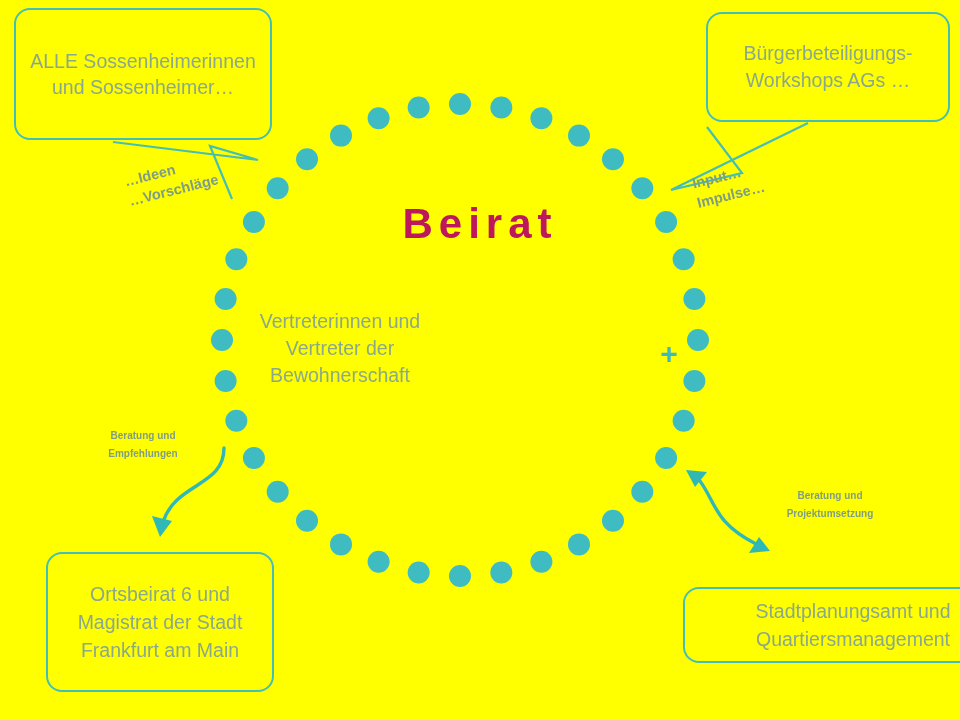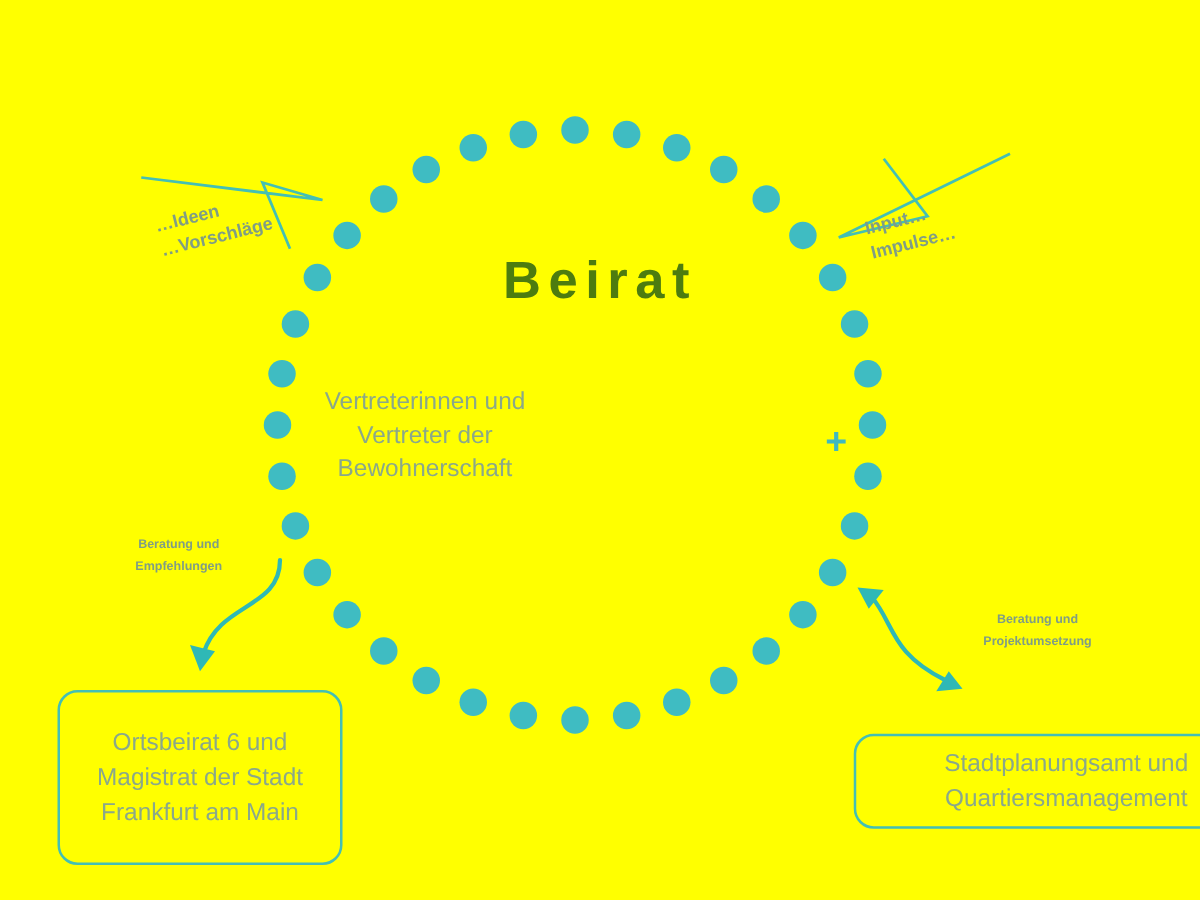--- a/index.html
+++ b/index.html
@@ -31,21 +31,21 @@
 
   
   .center-title {
     position: absolute;
     left: 0;
     top: 200px;
     width: 960px;
     text-align: center;
     font-size: 42px;
     font-weight: bold;
-    color: #4d7c0f;
+    color: #be185d;
     letter-spacing: 6px;
   }
   .cols {
     position: absolute;
     left: 250px;
     top: 308px;
     width: 440px;
     display: flex;
     align-items: flex-start;
     justify-content: space-between;
@@ -213,21 +213,27 @@
   <div class="center-title">Beirat</div>
 
   <div class="cols">
     <div class="col">
       <span>Vertreterinnen und Vertreter der Bewohnerschaft</span>
     </div>
     <div class="plus">+</div>
   </div>
 
 
-
+  <div class="box" id="bubble-citizens">
+    <div class="box-text">ALLE Sossenheimerinnen und Sossenheimer…</div>
+  </div>
+
+  <div class="box" id="bubble-workshops">
+    <div class="box-text">Bürgerbeteiligungs- Workshops AGs …</div>
+  </div>
 
   <div class="tail-caption" id="caption-ideen">…Ideen<br>…Vorschläge</div>
 
   <div class="tail-caption" id="caption-input">Input…<br>Impulse…</div>
 
   <div class="box" id="box-ortsbeirat">
     <div class="box-text">Ortsbeirat 6 und Magistrat der Stadt Frankfurt am Main</div>
   </div>
 
   <div class="box" id="box-stadtplanung">

